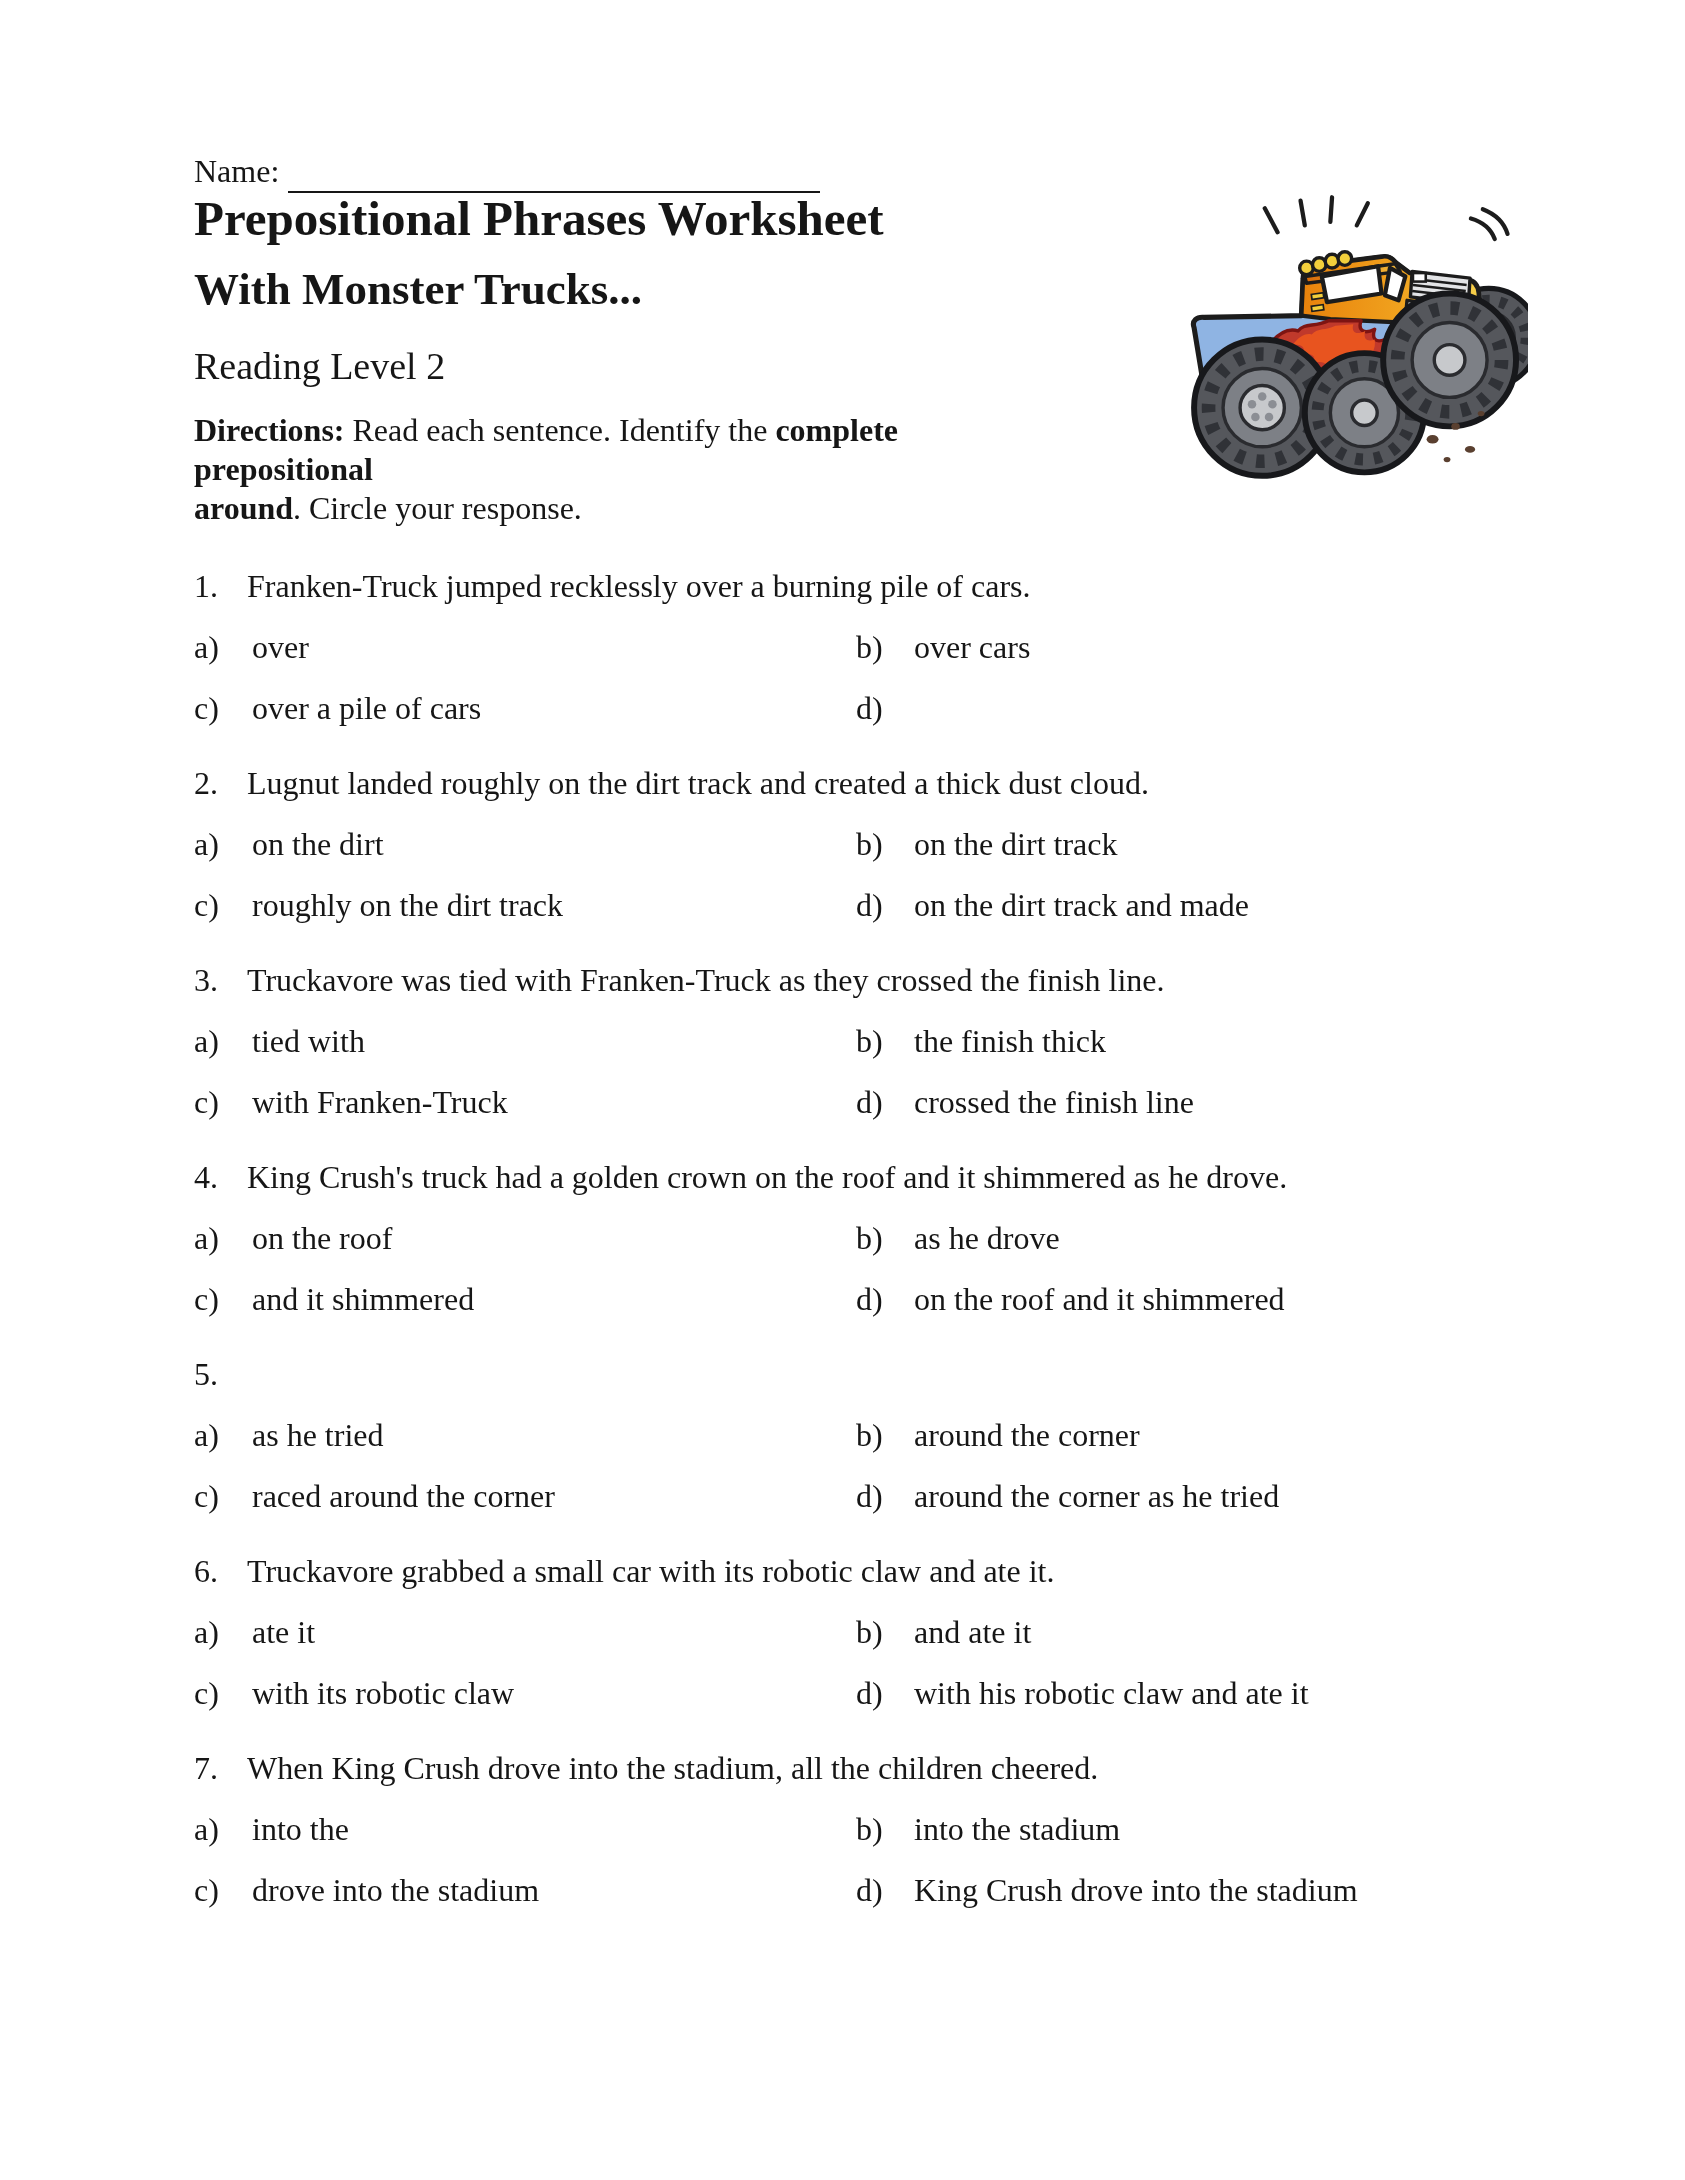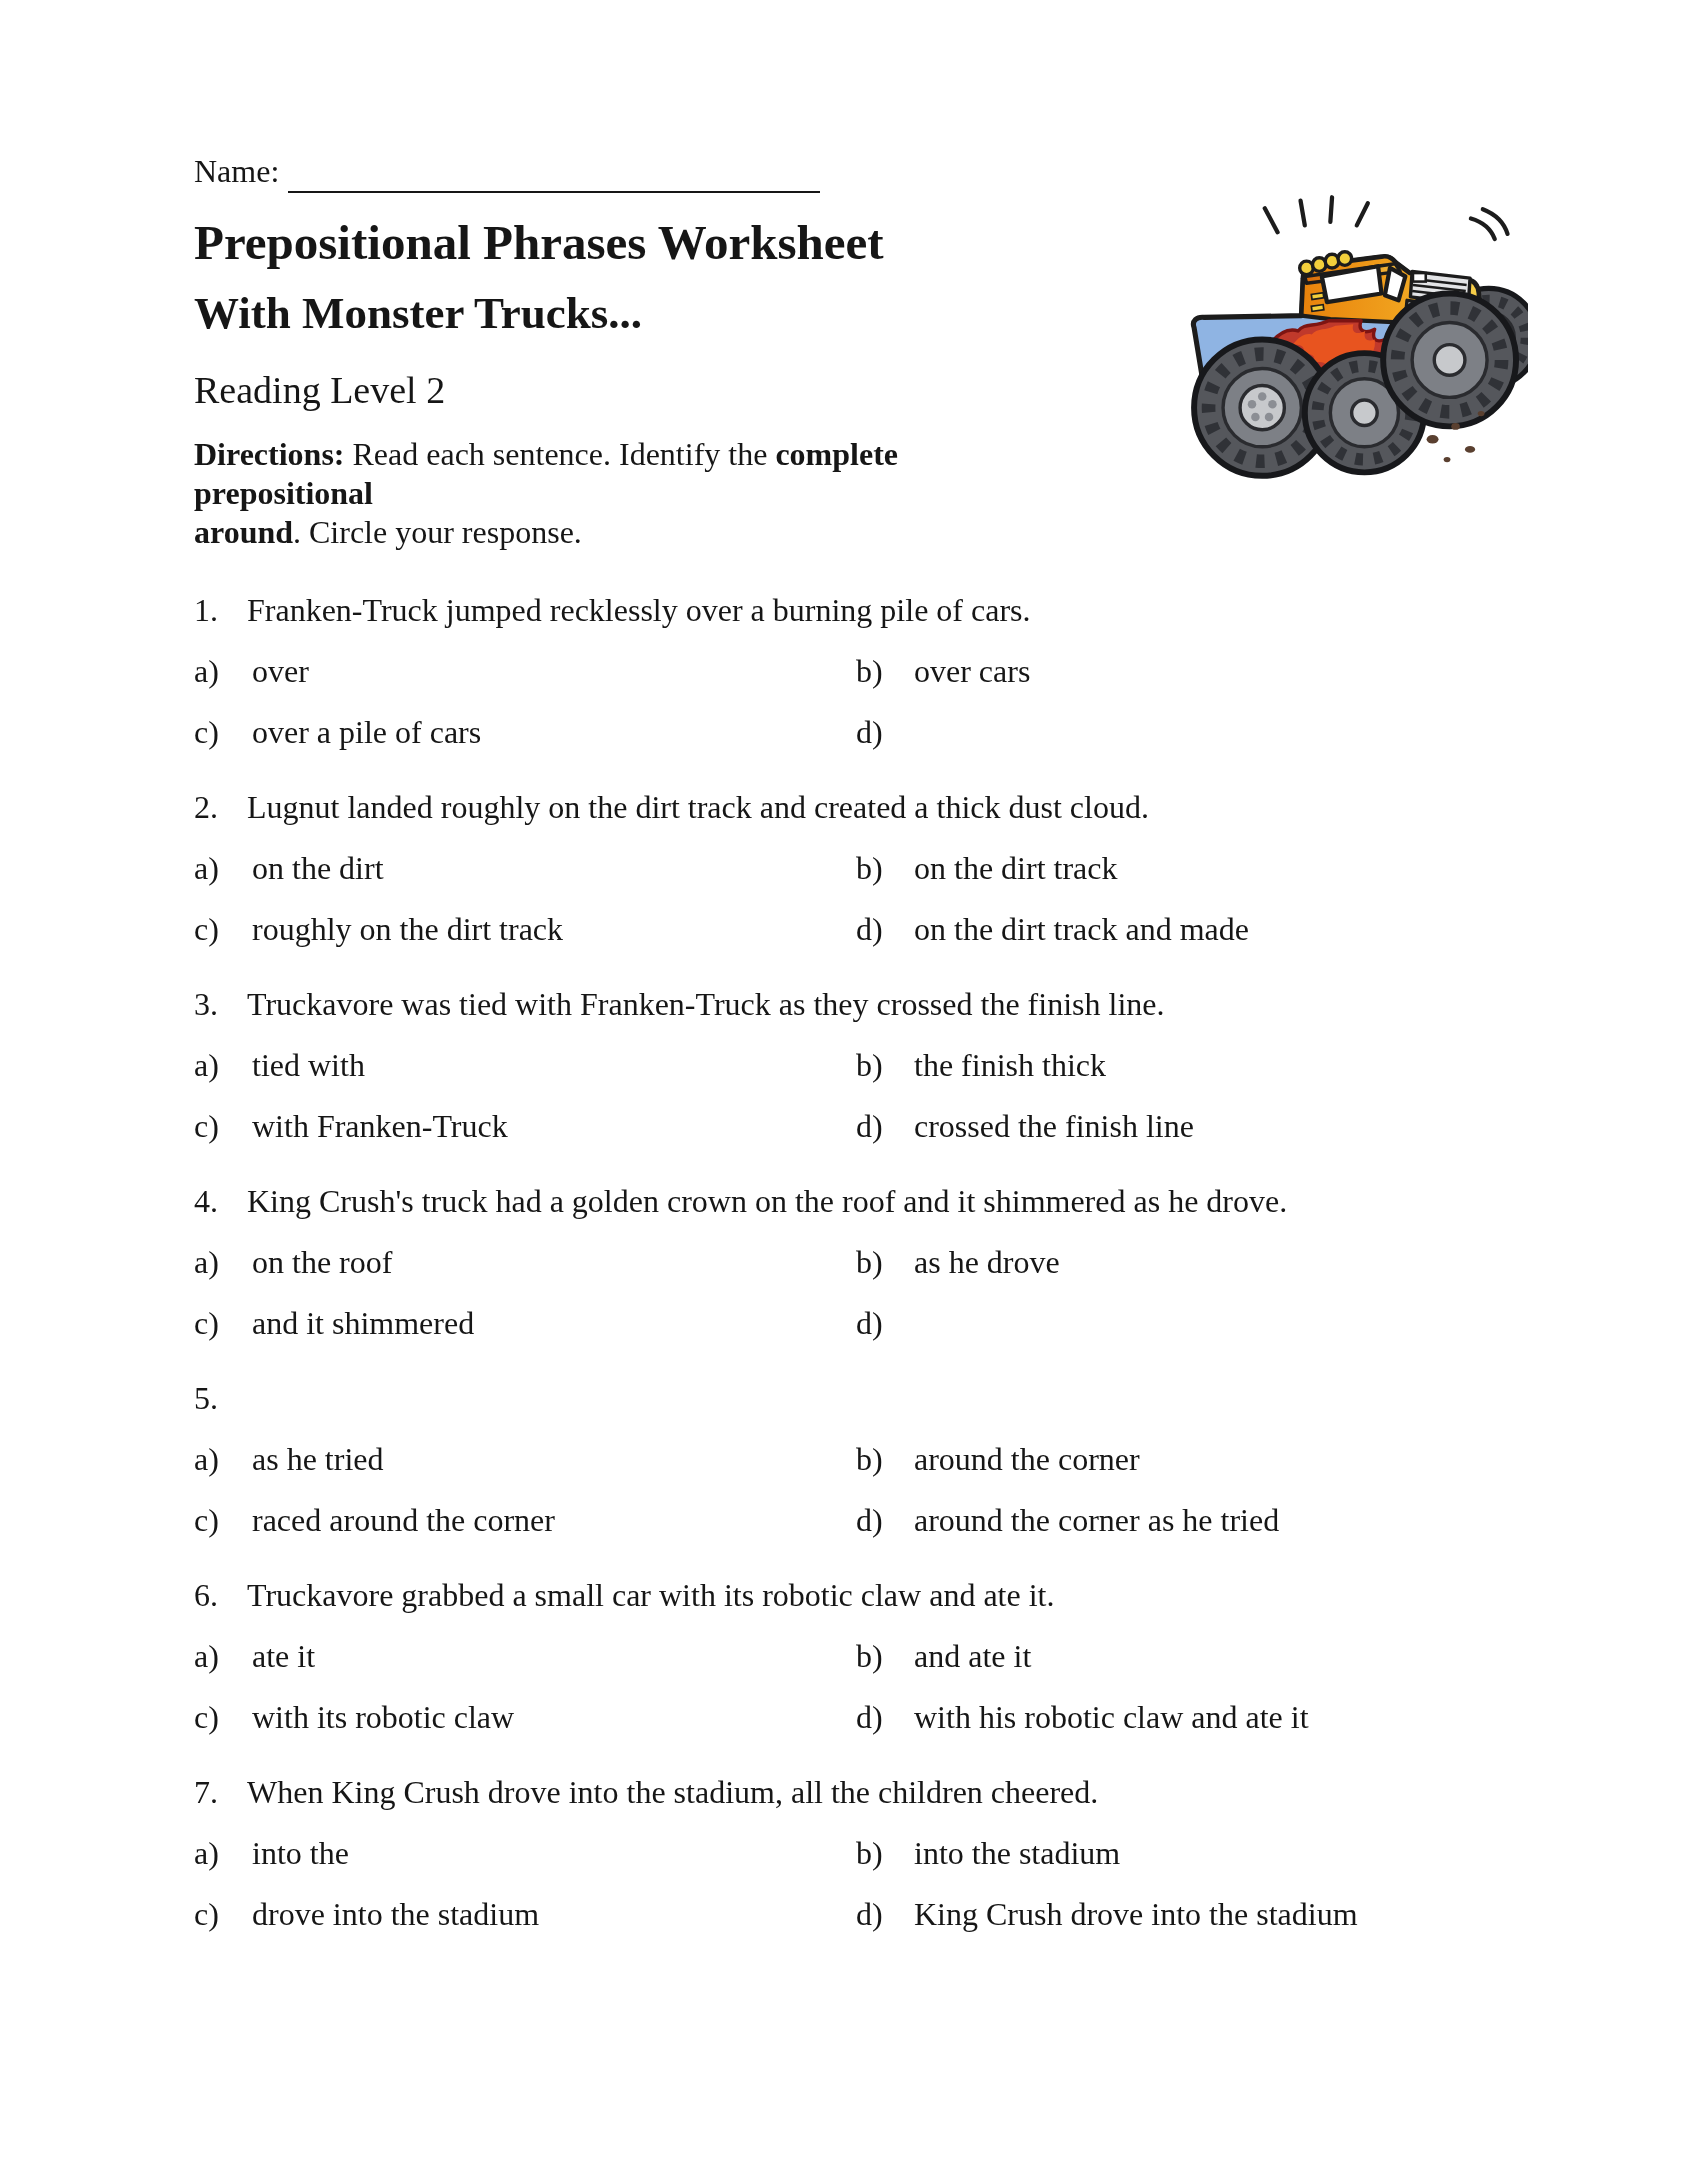--- a/index.html
+++ b/index.html
@@ -25,21 +25,21 @@
   }
   .name-blank {
     display: inline-block;
     width: 532px;
     height: 36px;
     border-bottom: 2.6px solid #161616;
     margin-left: 8.5px;
   }
 
   
-  .title    { font-size: 49px; font-weight: bold; line-height: 1.06; margin-top: 24px; }
+  .title    { font-size: 49px; font-weight: bold; line-height: 1.06; }
   .subtitle { font-size: 45px; font-weight: bold; line-height: 1.05; margin-top: 21px; }
   .reading-level { font-size: 38px; font-weight: normal; line-height: 1.0; margin-top: 34px; }
 
   .directions {
     font-size: 32px;
     line-height: 39px;
     margin-top: 25.6px;
     max-width: 818px;
   }
 
@@ -174,20 +174,21 @@
         <span>as he drove</span>
       </span>
     </div>
     <div class="option-row">
       <span class="opt opt-a">
         <span class="opt-letter">c)</span>
         <span>and it shimmered</span>
       </span>
       <span class="opt">
         <span class="opt-letter">d)</span>
+        <span>on the roof and it shimmered</span>
       </span>
     </div>
   </div>
 
   <div class="question">
     <div class="q-sentence">
       <span class="q-num">5.</span>
     </div>
     <div class="option-row">
       <span class="opt opt-a">

